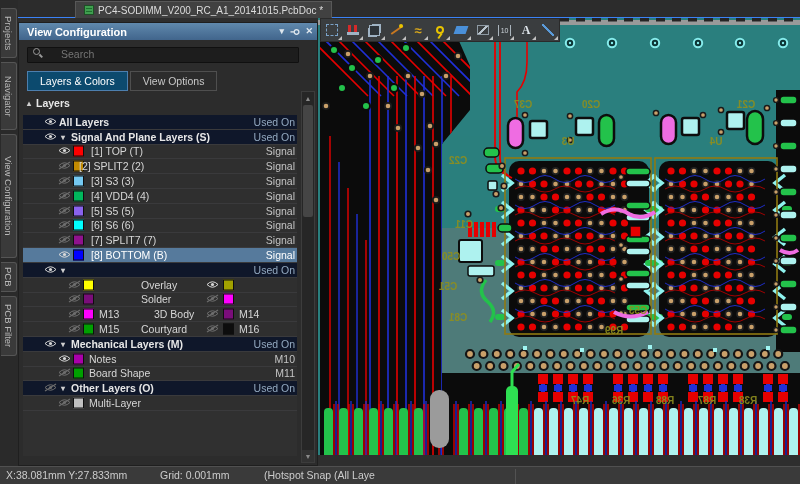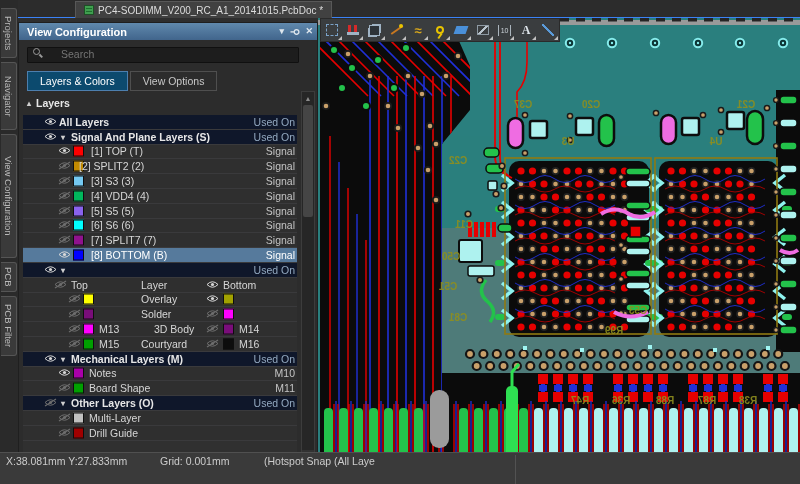--- a/index.html
+++ b/index.html
@@ -73,21 +73,21 @@
   .i-tune{color:#d9a81c;font-weight:bold;font-size:13px;line-height:1}
   .i-via{width:8px;height:8px;border:2px solid #e8c400;border-radius:50%;position:relative}
   .i-via::after{content:'';position:absolute;left:1px;top:5px;width:2px;height:6px;background:#e8c400;transform:rotate(35deg)}
   .i-poly{width:12px;height:8px;background:#4a90d9;transform:skewX(-20deg)}
   .i-line{width:12px;height:10px;border:1px solid #8e9aa4;background:linear-gradient(135deg,transparent 44%,#b9c4cc 44%,#b9c4cc 56%,transparent 56%)}
   .i-dim{width:13px;height:11px;border-left:1px solid #aab4bc;border-right:1px solid #aab4bc;color:#ccd4da;font-size:7px;display:flex;align-items:center;justify-content:center}
   .i-text{color:#dde4ea;font-family:"Liberation Serif",serif;font-weight:bold;font-size:12px;line-height:1}
   .i-slash{width:12px;height:12px;background:linear-gradient(45deg,transparent 44%,#5a9ad9 44%,#5a9ad9 56%,transparent 56%)}
 
   
-  .statusbar{position:absolute;left:0;right:0;bottom:0;height:32px;background:#3a3a3a;border-top:1px solid #505050;
+  .statusbar{position:absolute;left:0;right:0;bottom:0;height:18px;background:#3a3a3a;border-top:1px solid #505050;
     color:#cccccc;font-size:10.5px}
   .statusbar span{position:absolute;top:2px;white-space:nowrap}
   .sdiv{position:absolute;left:515px;top:0;bottom:0;width:1px;background:#525252}
 </style>
 </head>
 <body>
 
 <div class="app">
 
   <div class="edge" id="edge">
@@ -1084,38 +1084,20 @@
           <span style="left:20px"><span class="eyew">
               <svg width="13" height="9" viewBox="0 0 13 9">
                 <path d="M1,4.5 Q6.5,-1 12,4.5 Q6.5,10 1,4.5 Z" fill="none" stroke="#d8d8d8" stroke-width="1"></path>
                 <circle cx="6.5" cy="4.5" r="1.6" fill="#d8d8d8"></circle>
               </svg>
             </span></span>
           <span class="tri8" style="left:38px">▾</span>
           <span class="rt usedon">Used On</span>
         </div>
         <div class="row">
-          <span style="left:30px"><span class="eyew">
-              <svg width="13" height="9" viewBox="0 0 13 9">
-                <path d="M1,4.5 Q6.5,-1 12,4.5 Q6.5,10 1,4.5 Z" fill="none" stroke="#6e6e6e" stroke-width="1"></path>
-                <circle cx="6.5" cy="4.5" r="1.6" fill="#6e6e6e"></circle>
-                <line x1="1" y1="8" x2="12" y2="1" stroke="#6e6e6e" stroke-width="1.2"></line>
-              </svg>
-            </span></span>
-          <span style="left:48px">Top</span>
-          <span style="left:118px">Layer</span>
-          <span style="left:182px"><span class="eyew">
-              <svg width="13" height="9" viewBox="0 0 13 9">
-                <path d="M1,4.5 Q6.5,-1 12,4.5 Q6.5,10 1,4.5 Z" fill="none" stroke="#d8d8d8" stroke-width="1"></path>
-                <circle cx="6.5" cy="4.5" r="1.6" fill="#d8d8d8"></circle>
-              </svg>
-            </span></span>
-          <span style="left:200px">Bottom</span>
-        </div>
-        <div class="row">
           <span style="left:44px"><span class="eyew">
               <svg width="13" height="9" viewBox="0 0 13 9">
                 <path d="M1,4.5 Q6.5,-1 12,4.5 Q6.5,10 1,4.5 Z" fill="none" stroke="#6e6e6e" stroke-width="1"></path>
                 <circle cx="6.5" cy="4.5" r="1.6" fill="#6e6e6e"></circle>
                 <line x1="1" y1="8" x2="12" y2="1" stroke="#6e6e6e" stroke-width="1.2"></line>
               </svg>
             </span></span>
           <span class="sw" style="left:60px;background:#ffff00"></span>
           <span style="left:118px">Overlay</span>
           <span style="left:182px"><span class="eyew">
@@ -1236,31 +1218,20 @@
         <div class="row">
           <span style="left:34px"><span class="eyew">
               <svg width="13" height="9" viewBox="0 0 13 9">
                 <path d="M1,4.5 Q6.5,-1 12,4.5 Q6.5,10 1,4.5 Z" fill="none" stroke="#6e6e6e" stroke-width="1"></path>
                 <circle cx="6.5" cy="4.5" r="1.6" fill="#6e6e6e"></circle>
                 <line x1="1" y1="8" x2="12" y2="1" stroke="#6e6e6e" stroke-width="1.2"></line>
               </svg>
             </span></span>
           <span class="sw" style="left:50px;background:#c0c0c0"></span>
           <span style="left:66px">Multi-Layer</span>
-        </div>
-        <div class="row">
-          <span style="left:34px"><span class="eyew">
-              <svg width="13" height="9" viewBox="0 0 13 9">
-                <path d="M1,4.5 Q6.5,-1 12,4.5 Q6.5,10 1,4.5 Z" fill="none" stroke="#6e6e6e" stroke-width="1"></path>
-                <circle cx="6.5" cy="4.5" r="1.6" fill="#6e6e6e"></circle>
-                <line x1="1" y1="8" x2="12" y2="1" stroke="#6e6e6e" stroke-width="1.2"></line>
-              </svg>
-            </span></span>
-          <span class="sw" style="left:50px;background:#a00000"></span>
-          <span style="left:66px">Drill Guide</span>
         </div>
       </div>
     <div class="vscroll">
       <div class="varrow up">▲</div>
       <div class="vthumb"></div>
       <div class="varrow down">▼</div>
     </div>
   </div>
 
   <div class="statusbar">

